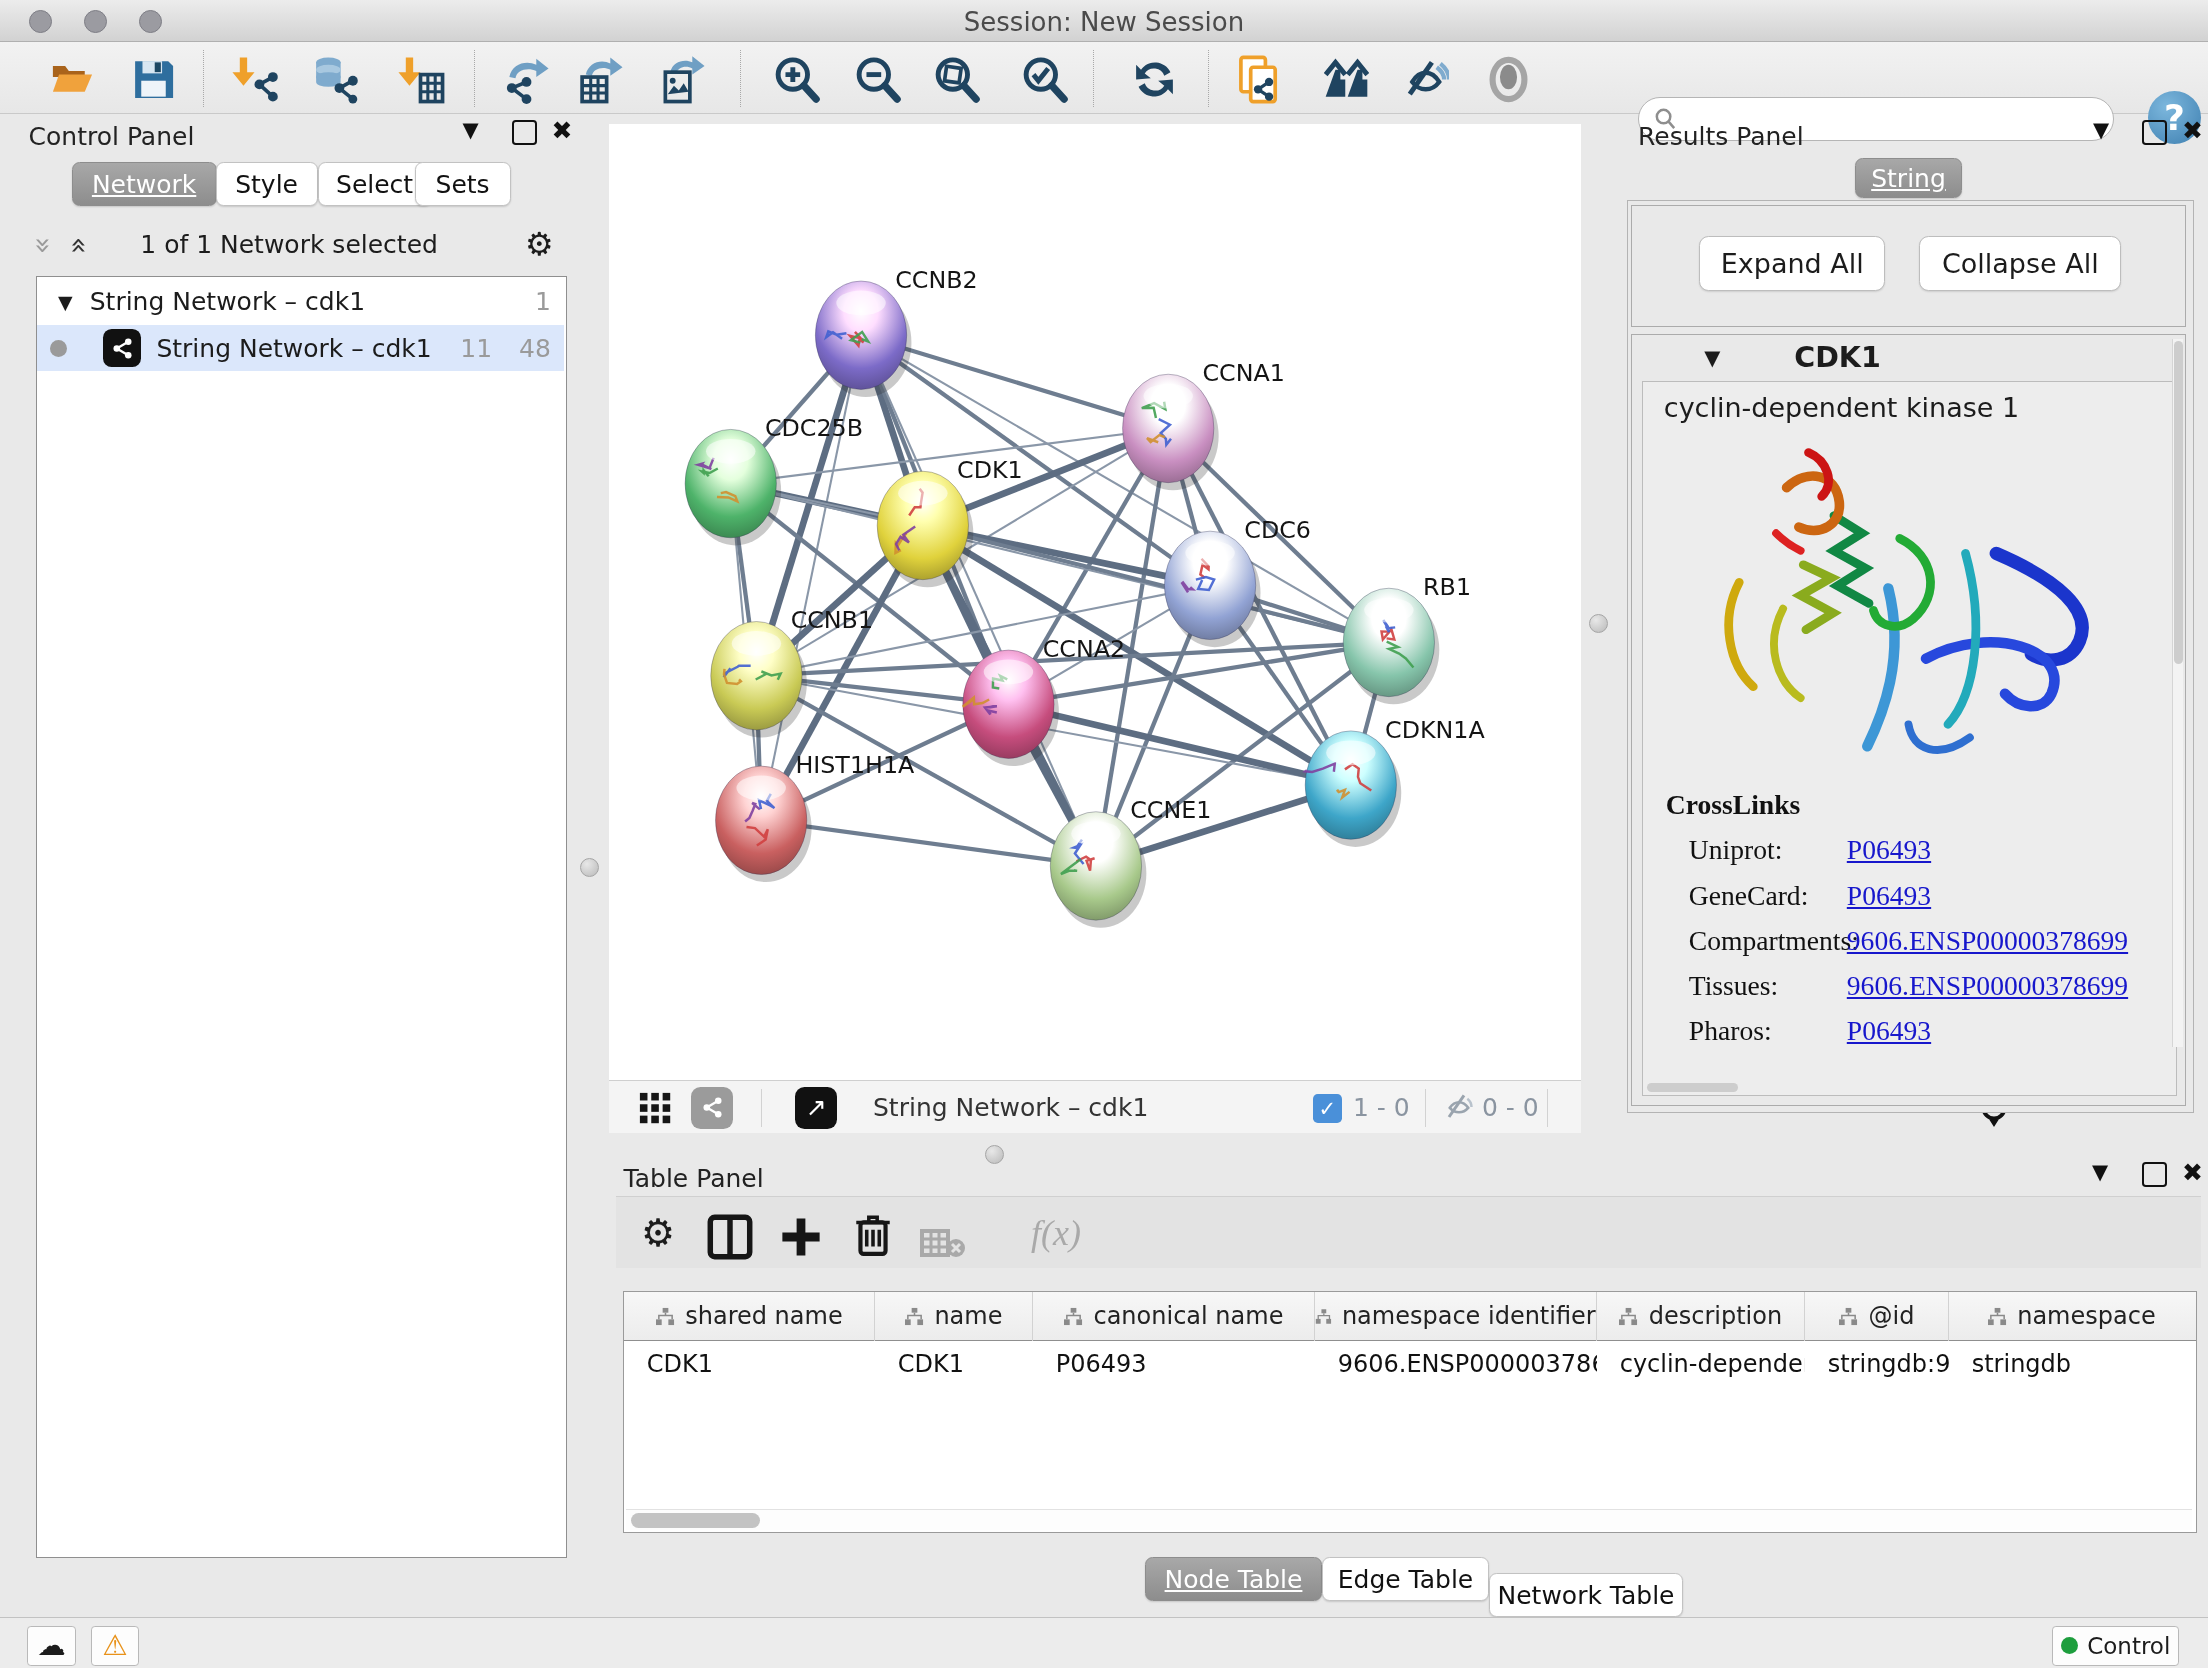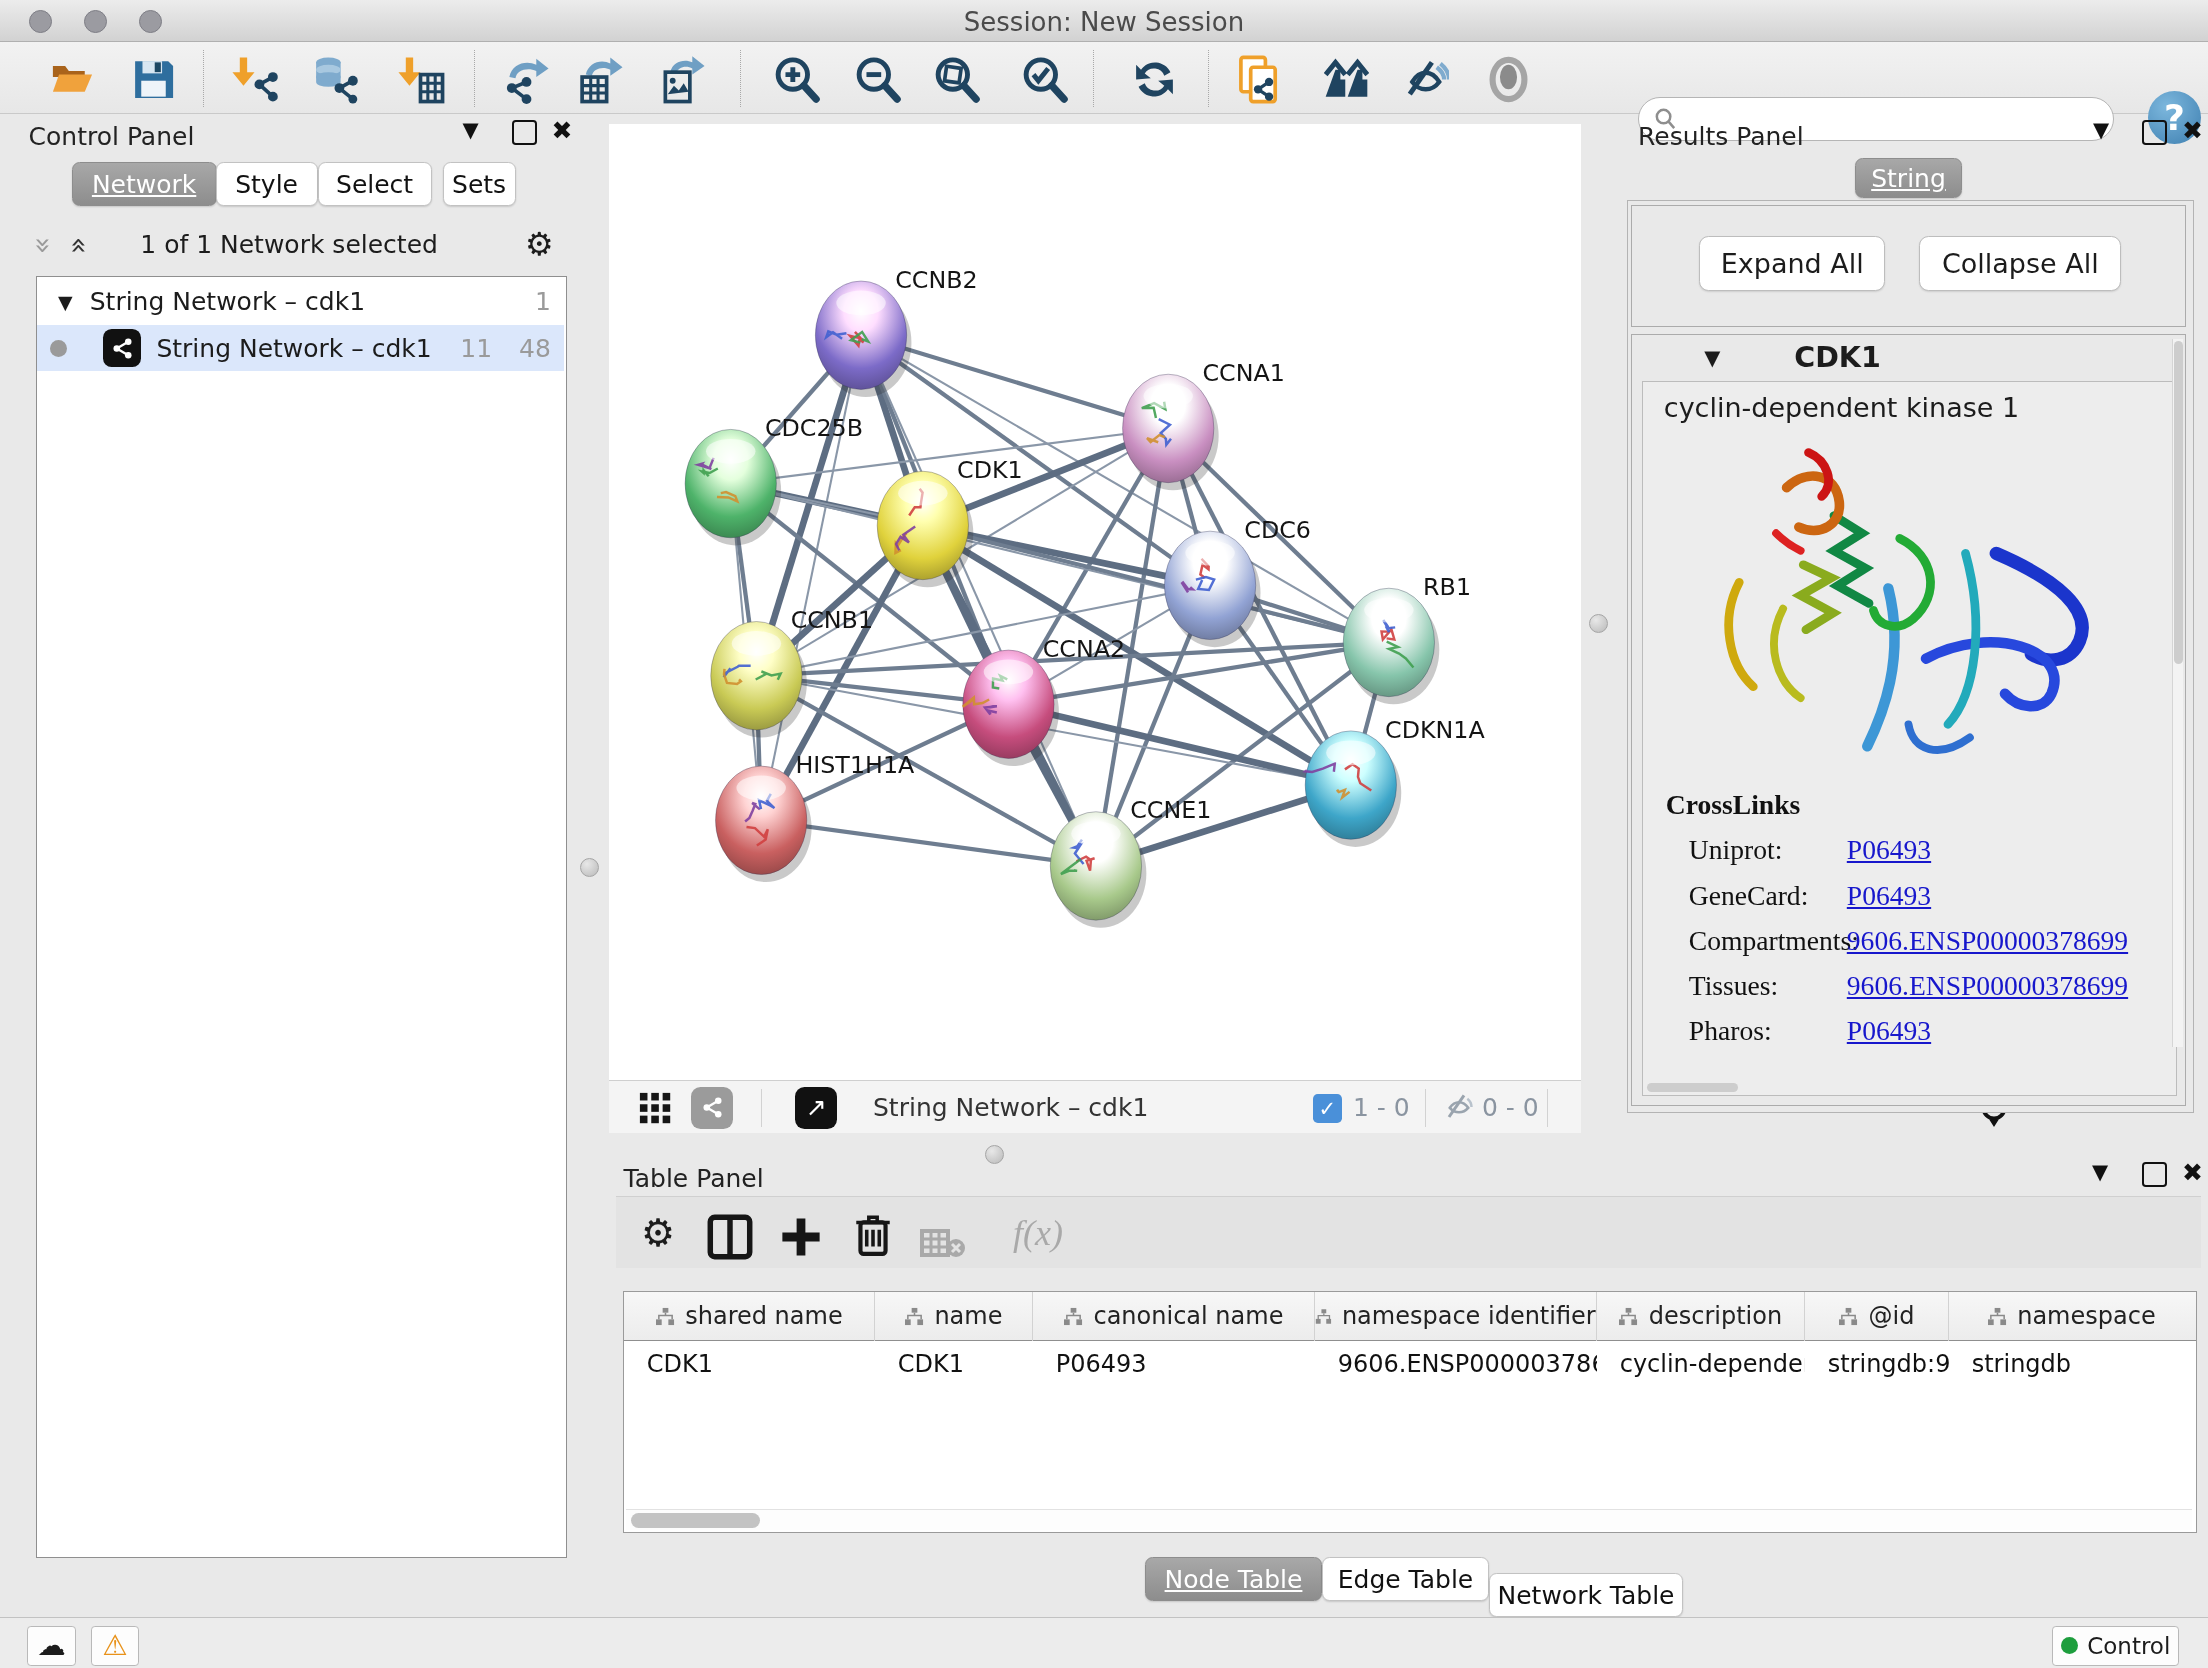--- a/index.html
+++ b/index.html
@@ -71,21 +71,21 @@
   .cl-label { width:181px; padding-left:23px; }
   .cl-link { color:#1717cc; text-decoration:underline; }
   .res-vscroll { position:absolute; right:1.9px; top:3.8px; width:11.4px; height:708px; background:#f3f3f3; border-left:1px solid #d5d5d5; }
   .res-vthumb { position:absolute; left:1px; top:1.9px; width:8.6px; height:323px; background:#cdcdcd; border-radius:4.8px; }
   .res-hthumb { position:absolute; left:3.8px; bottom:2.9px; width:91px; height:9.5px; background:#cdcdcd; border-radius:4.8px; }
 
   
   .tbl { position:absolute; left:616px; top:1158px; width:1585px; height:451px; }
   .tbl-toolbar { position:absolute; left:0; top:38px; width:1585px; height:72px; background:#e3e3e3; border-top:1px solid #d0d0d0; }
   .tt-ic { position:absolute; top:13.3px; width:46px; height:46px; font-size:38px; color:#1c1c1c; text-align:center; line-height:46px; }
-  .tt-gray { color:#a9a9a9; }
+  .tt-gray { color:#a9a9a9;text-align:right; }
   .grid-table { position:absolute; left:6.7px; top:133px; width:1574px; height:242px; background:#fff; border:1.9px solid #9a9a9a; }
   .th-row { position:absolute; left:0; top:0; height:49px; width:100%; background:linear-gradient(#f7f7f7,#ececec); border-bottom:1.9px solid #8f8f8f; display:flex;align-items:center; }
   .th-cell { height:49px; display:flex; align-items:center; justify-content:center; gap:9.5px; font-size:24px; color:#222;
     border-right:1px solid #d2d2d2; overflow:hidden; white-space:nowrap; flex:none; }
   .td-row { position:absolute; left:0; top:49px; height:46px; width:100%; display:flex; }
   .td-cell { height:46px; display:flex; align-items:center; padding-left:23px; font-size:24px; color:#111;
     overflow:hidden; white-space:nowrap; flex:none; }
   .hscroll { position:absolute; left:1.9px; bottom:1.9px; height:21px; width:1566px; background:#fdfdfd; border-top:1px solid #e2e2e2; }
   .hthumb { position:absolute; left:5.7px; top:2.9px; width:129px; height:15px; background:#c3c3c3; border-radius:7.6px; }
   .tbl-tabs { position:absolute; left:0; top:399px; width:1585px; height:48px; }
@@ -221,21 +221,21 @@
 
 <div class="ctl">
   <div class="panel-head" style="left:21px; top:5.7px">Control Panel</div>
   <span class="head-ic" style="left:455px; top:1.9px; font-size:21px">▼</span>
   <div class="float-box" style="left:504px; top:3.8px"></div>
   <span class="head-ic" style="left:544px">✖</span>
 
   <div class="tab sel" style="left:64px; top:46px; width:145px">Network</div>
   <div class="tab" style="left:208px; top:46px; width:102px">Style</div>
   <div class="tab" style="left:310px; top:46px; width:114px">Select</div>
-  <div class="tab" style="left:435px; top:46px; width:73px">Sets</div>
+  <div class="tab" style="left:407px; top:46px; width:96px">Sets</div>
 
   <div class="ctl-status">
     <span style="position:absolute; left:27px; top:9.5px; color:#9a9a9a; display:inline-block; transform:rotate(90deg); font-size:28.5px">»</span>
     <span style="position:absolute; left:63px; top:9.5px; color:#333; display:inline-block; transform:rotate(90deg); font-size:28.5px">«</span>
     <span style="position:absolute; left:0; right:0; top:11.4px; text-align:center">1 of 1 Network selected</span>
     <span style="position:absolute; right:17px; top:5.7px; font-size:32px">⚙</span>
   </div>
 
   <div class="listbox">
     <div class="tree-row" style="top:1.9px">

